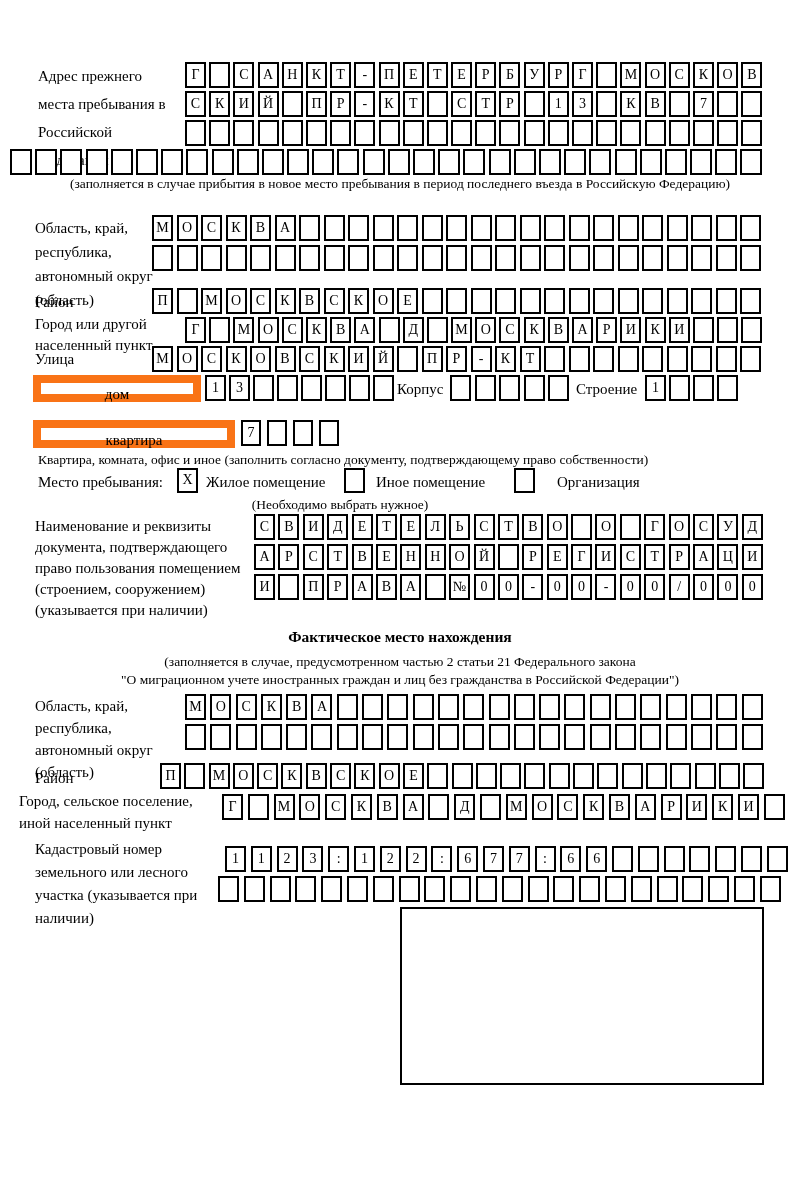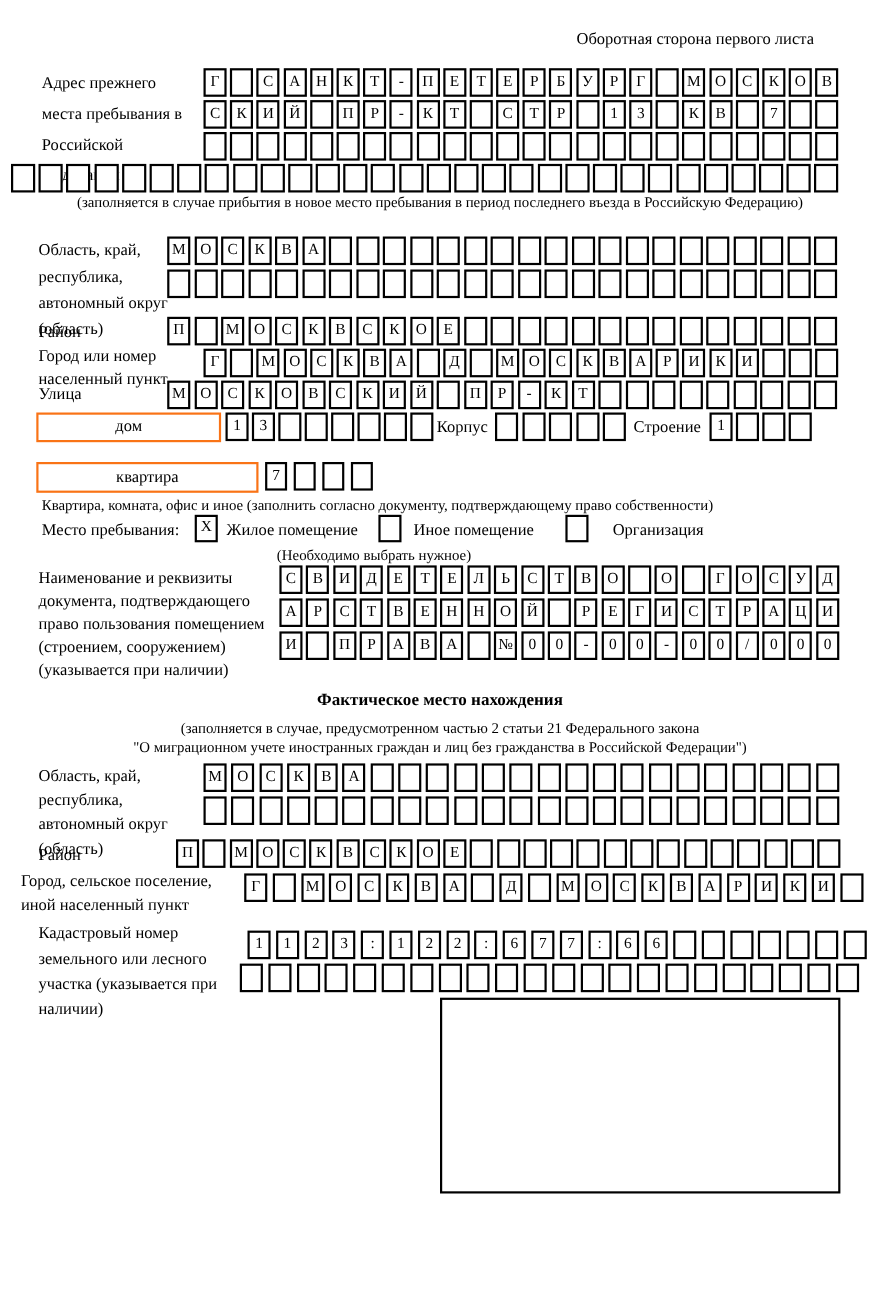--- a/index.html
+++ b/index.html
@@ -11,31 +11,30 @@
   .cap { font-size:13.5px; line-height:17px; }
   .hdr { font-weight:bold; font-size:15.5px; text-align:center; width:800px; }
   .cellrow { position:absolute; display:flex; gap:var(--g,3.2px); }
   .cell {
     flex:0 0 var(--w,21px);
     width:var(--w,21px); height:26px;
     border:2px solid #000;
     font-size:14px; line-height:21px; text-align:center;
     background:#fff;
   }
-  .wbox { position:absolute; border:2px solid #f97316; text-align:center; font-size:15px; background:#fff; }
+  .wbox { position:absolute; border:8px solid #f97316; text-align:center; font-size:15px; background:#fff; }
   .chk { position:absolute; width:21px; height:25px; border:2px solid #000; text-align:center; font-size:14px; line-height:20px; background:#fff; }
   .stamp { position:absolute; border:2px solid #000; background:#fff; }
   .ctr { text-align:center; }
 </style>
 </head>
 <body>
 
 <div class="page">
 
-  <div class="abs lbl" style="top:24px;left:0;width:740px;text-align:right;">Оборотная сторона первого листа</div>
 
   <div class="abs lbl" style="top:62px;left:38px;width:128px;line-height:28px;">Адрес прежнего места пребывания в Российской Федерации</div>
   <div class="cellrow" style="top:62px;left:185px;--w:21px;--g:3.2px;">
       <span class="cell">Г</span>
       <span class="cell"></span>
       <span class="cell">С</span>
       <span class="cell">А</span>
       <span class="cell">Н</span>
       <span class="cell">К</span>
       <span class="cell">Т</span>
@@ -222,21 +221,21 @@
       <span class="cell"></span>
       <span class="cell"></span>
       <span class="cell"></span>
       <span class="cell"></span>
       <span class="cell"></span>
       <span class="cell"></span>
       <span class="cell"></span>
       <span class="cell"></span>
     </div>
 
-  <div class="abs lbl" style="top:314px;left:35px;width:140px;line-height:21px;">Город или номер населенный пункт</div>
+  <div class="abs lbl" style="top:314px;left:35px;width:140px;line-height:21px;">Город или другой населенный пункт</div>
   <div class="cellrow" style="top:317px;left:185px;--w:21px;--g:3.2px;">
       <span class="cell">Г</span>
       <span class="cell"></span>
       <span class="cell">М</span>
       <span class="cell">О</span>
       <span class="cell">С</span>
       <span class="cell">К</span>
       <span class="cell">В</span>
       <span class="cell">А</span>
       <span class="cell"></span>

